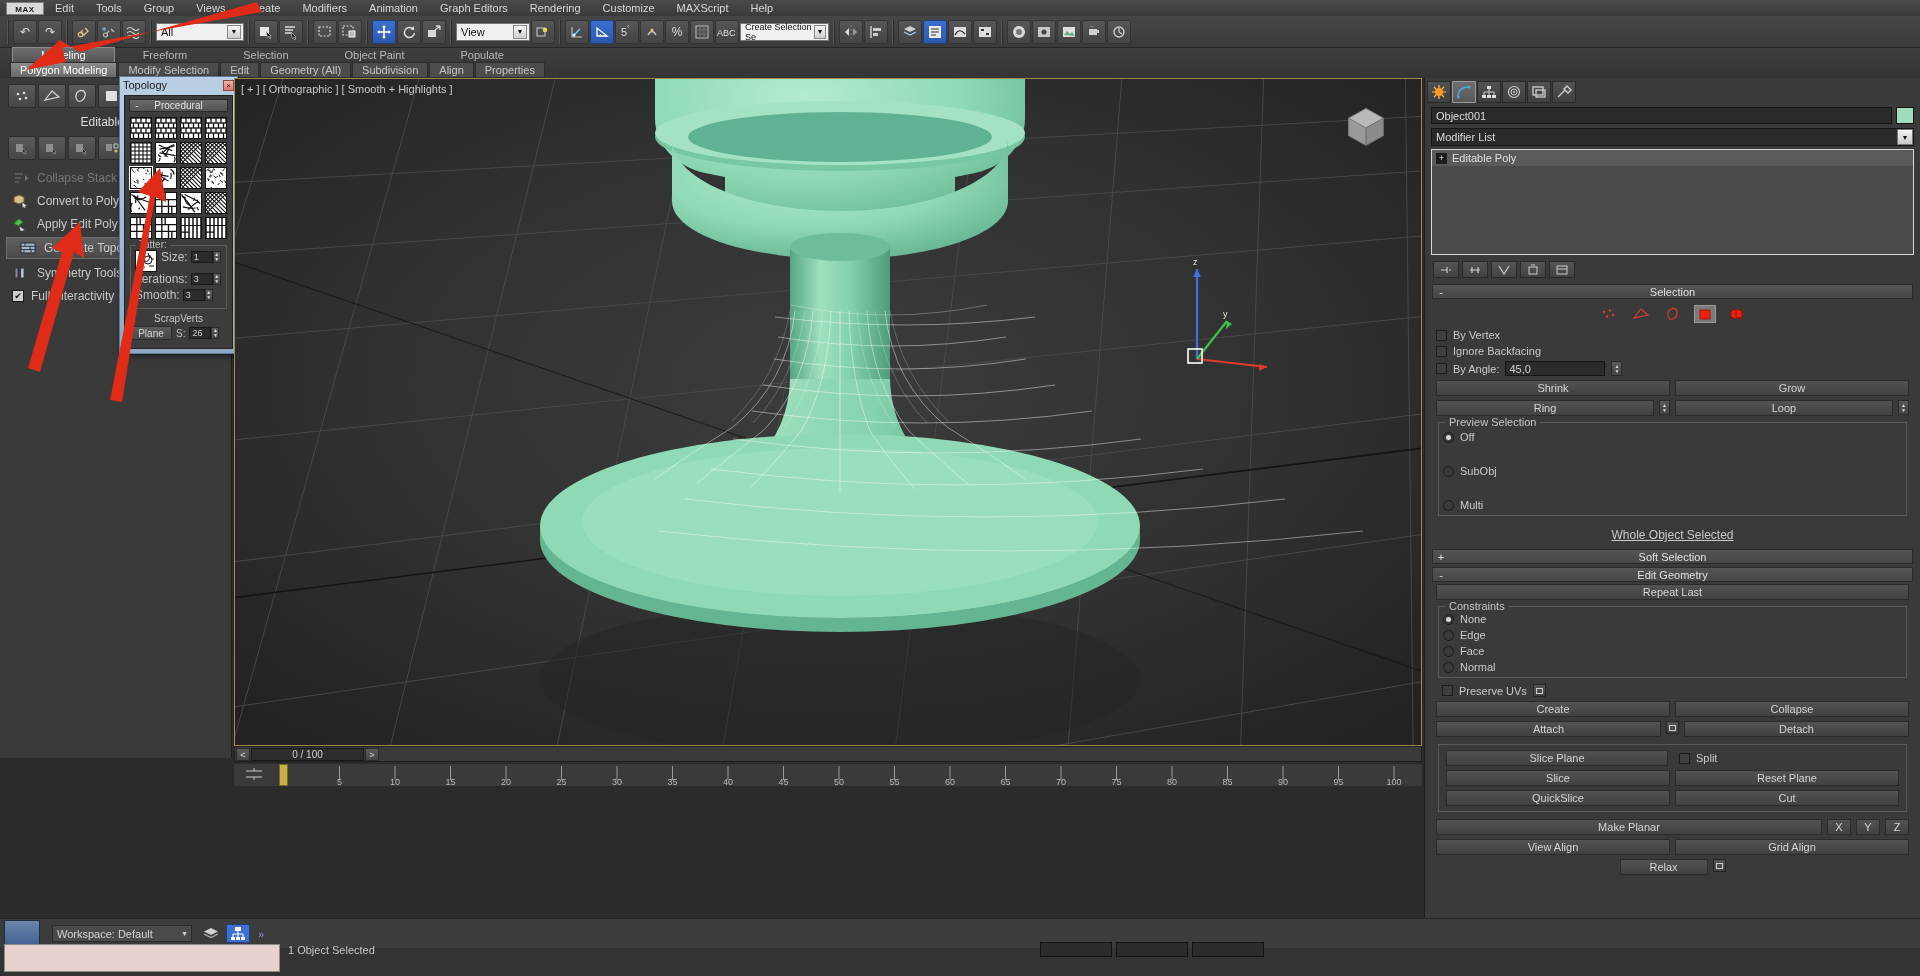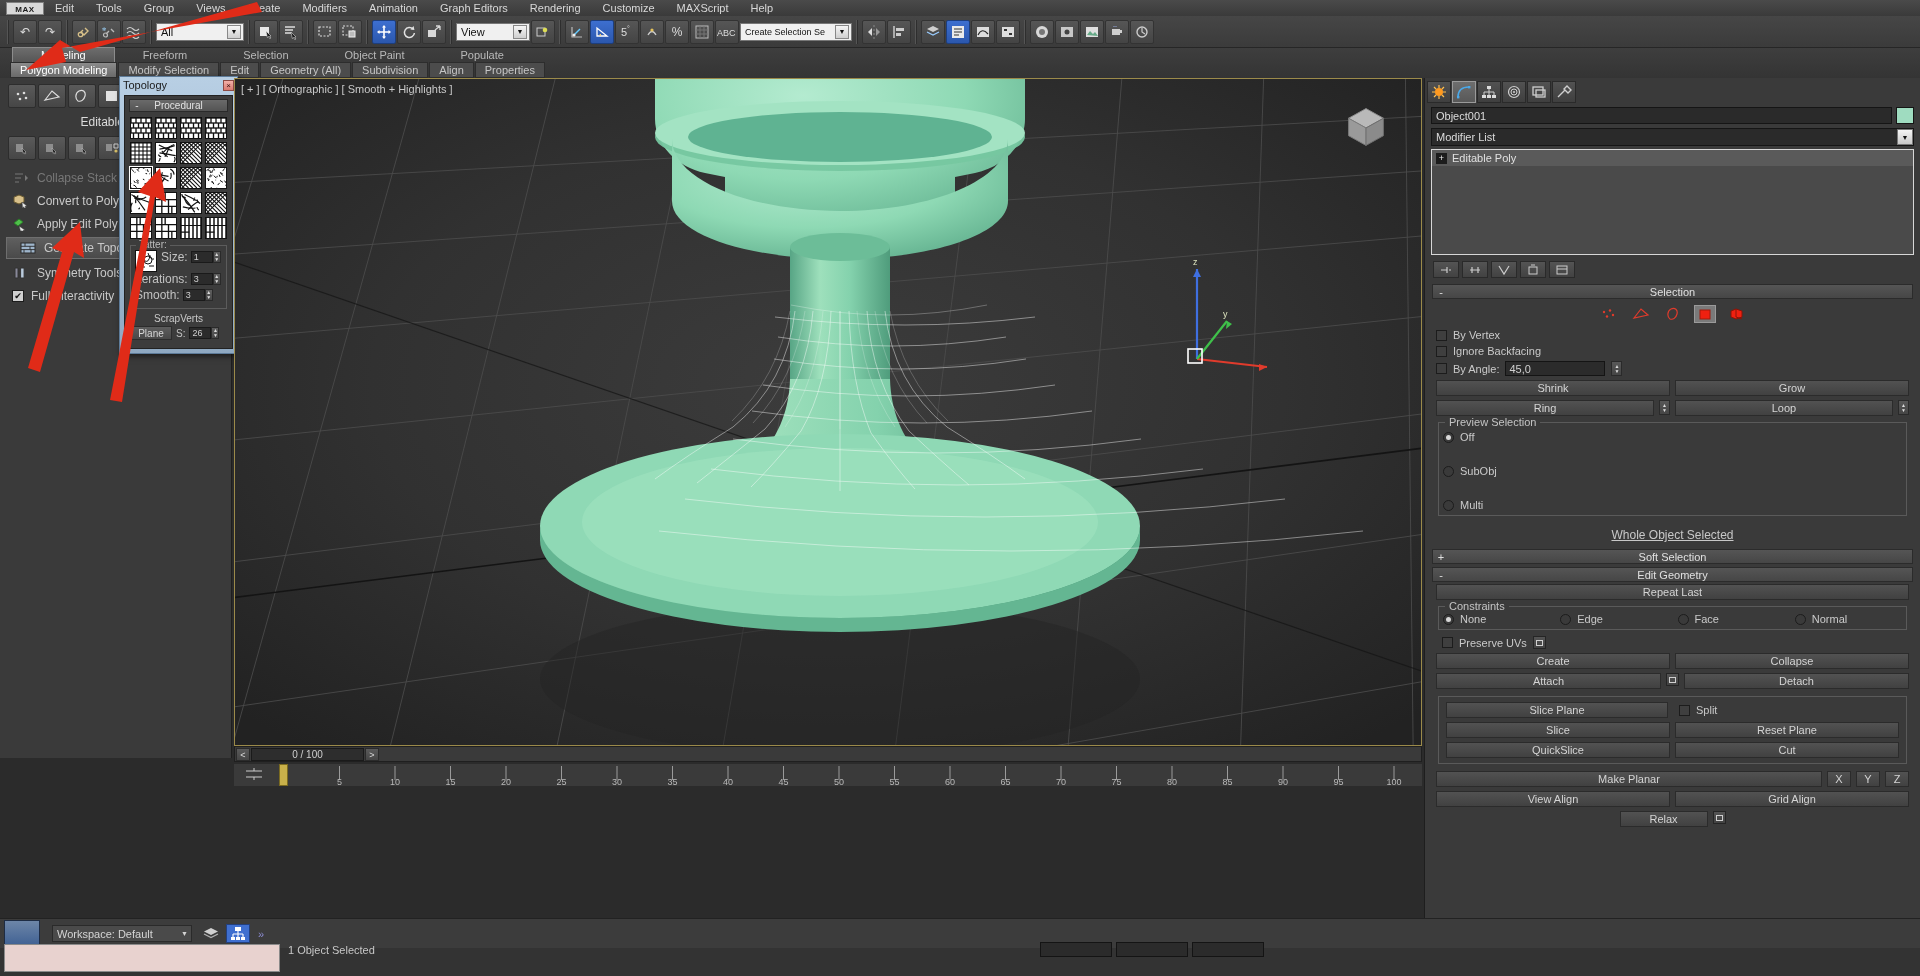--- a/index.html
+++ b/index.html
@@ -142,21 +142,21 @@
   .bt.sm { flex:none; width:24px; }
   .sq { width:13px; height:13px; background:linear-gradient(#545454,#424242); border:1px solid #252525;
      display:flex; align-items:center; justify-content:center;}
   .sq i { width:7px; height:6px; border:1px solid #d0d0d0; display:block; }
   .fieldset { margin:4px 6px; border:1px solid #5a5a5a; padding:6px 4px 4px 4px; position:relative; }
   .fieldset > .lg2 { position:absolute; top:-7px; left:6px; background:#3a3a3a; padding:0 4px;
      font-size:11px; color:#c4c4c4; }
   .radio { width:11px; height:11px; border-radius:50%; background:#3a3a3a; border:1px solid #1c1c1c;
      display:inline-flex; align-items:center; justify-content:center; }
   .radio.on::after { content:''; width:5px; height:5px; border-radius:50%; background:#d8d8d8; }
-  .rgrid { display:grid; grid-template-columns:1fr 1fr 1fr 1fr; gap:4px 10px; }
+  .rgrid { display:grid; grid-template-columns:1fr; gap:4px 10px; }
   .rrow { display:flex; align-items:center; gap:6px; font-size:11px; color:#cacaca;}
   .wos { text-align:center; font-size:12px; color:#c8c8c8; padding:8px 0 4px 0;text-decoration:underline;}
 
   
   .wsbar { position:absolute; left:0; top:918px; width:1920px; height:30px; background:#3c3c3c;
      border-top:1px solid #222; display:flex; align-items:center; }
   .wsthumb { width:36px; height:28px; background:linear-gradient(#6d86a8,#3d5f92); border:1px solid #1e2c44; margin-left:4px;}
   .wsel { margin-left:12px; width:140px; height:17px; background:#4a4a4a; border:1px solid #2a2a2a;
      display:flex; align-items:center; padding-left:4px; font-size:11px; color:#d4d4d4;justify-content:center;}
   .wsel .ar3 { margin-left:auto; font-size:7px; padding-right:3px; }
@@ -299,21 +299,21 @@
       <svg width="16" height="16" viewBox="0 0 16 16">
           <rect x="2" y="2" width="12" height="12" fill="none" stroke="#bbb"></rect>
           <path d="M6 2v12M10 2v12M2 6h12M2 10h12" stroke="#777"></path>
         </svg>
     </div>
     <div class="tbtn">
       <svg width="22" height="14" viewBox="0 0 22 14">
           <text x="1" y="11" font-size="9" fill="#ddd" font-family="Liberation Sans">ABC</text>
         </svg>
     </div>
-    <div class="combo" style="width:112px;">
+    <div class="combo" style="width:89px;">
       <span style="font-size:9px;">Create Selection Se</span>
       <span class="arw">▼</span>
     </div>
     <div class="tsep"></div>
     <div class="tbtn">
       <svg width="16" height="16" viewBox="0 0 16 16">
           <path d="M8 1v14" stroke="#888" stroke-dasharray="2 2"></path>
           <path d="M6 4L2 8l4 4z" fill="#ddd"></path>
           <path d="M10 4l4 4-4 4z" fill="#999"></path>
         </svg>

